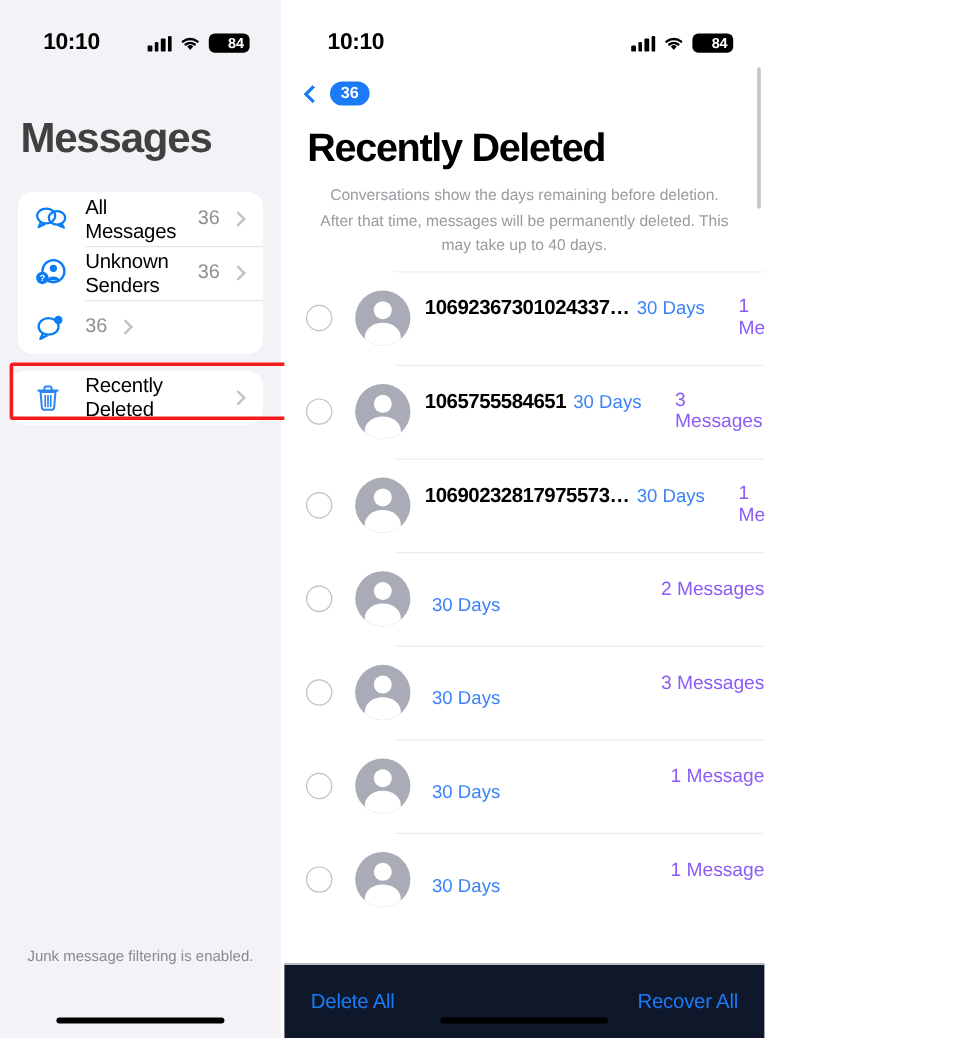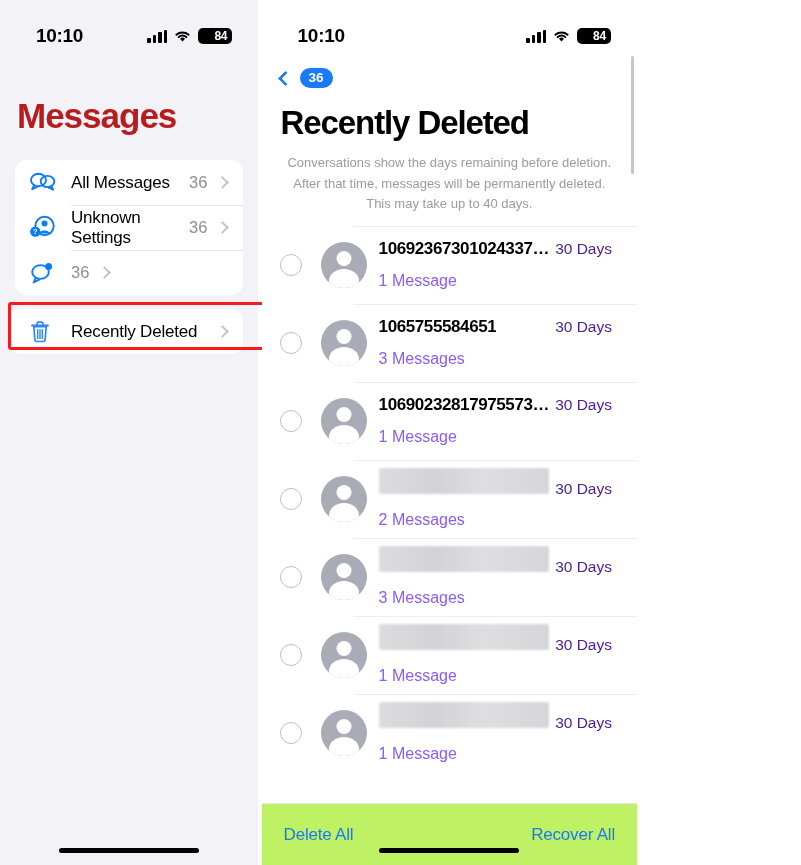--- a/index.html
+++ b/index.html
@@ -57,21 +57,21 @@
     height: 865px;
     background: #f2f2f7;
     position: relative;
     display: flex;
     flex-direction: column;
   }
   .left-title {
     font-size: 35px;
     font-weight: 700;
     letter-spacing: -1px;
-    color: #b91c1c;
+    color: #404040;
     padding: 38px 0 0 17px;
   }
   .card {
     background: #fff;
     border-radius: 12px;
     margin: 24px 15px 0 15px;
     overflow: hidden;
   }
   .row {
     display: flex;
@@ -257,22 +257,22 @@
     left: 50%; top: 27px;
     transform: translateX(-50%);
     width: 30px; height: 24px;
     background: #fff;
     border-radius: 50% 50% 0 0;
   }
   .dbody {
     flex: 1;
     min-width: 0;
     display: flex;
-    flex-direction: column;
-    gap: 13px;
+    flex-direction: row;
+    gap: 3px;
     justify-content: space-between;
   }
   .dtop {
     display: flex;
     align-items: baseline;
     gap: 6px;
   }
   .dname {
     font-size: 17px;
     font-weight: 700;
@@ -284,21 +284,21 @@
   .dname-redacted {
     height: 26px;
     flex: 1;
     max-width: 185px;
     background: linear-gradient(90deg,#dcdcdf 0%,#d3d3d7 34%,#dedee1 62%,#d6d6da 100%);
     filter: blur(1.2px);
     border-radius: 2px;
   }
   .ddays {
     font-size: 15.5px;
-    color: #4c1d95;
+    color: #3b82f6;
     white-space: nowrap;
     margin-left: auto;
     padding-right: 25px;
   }
   .dsub {
     font-size: 16px;
     color: #8b5cf6;
   }
 
   .scroll-ind {
@@ -311,21 +311,21 @@
     border-radius: 2px;
   }
 
   .toolbar {
     height: 62px;
     display: flex;
     align-items: center;
     justify-content: space-between;
     padding: 0 22px;
     border-top: 1px solid #e6e6ea;
-    background: #bef264;
+    background: #0f172a;
   }
   .tb-btn {
     font-size: 17px;
     color: #1b7af5;
     letter-spacing: -0.2px;
     background: none;
     border: none;
     cursor: pointer;
     font-family: "Liberation Sans", sans-serif;
   }
@@ -377,21 +377,21 @@
       <div class="row">
         <span class="row-ico">
           <svg width="28" height="25" viewBox="0 0 28 25">
             <circle cx="15.5" cy="11" r="9.2" fill="none" stroke="#0a7cf7" stroke-width="1.9"></circle>
             <circle cx="15.5" cy="8.6" r="3" fill="#0a7cf7"></circle>
             <path d="M9.9 18.6 a5.9 4.7 0 0 1 11.2 0" fill="#0a7cf7"></path>
             <circle cx="6.3" cy="16.6" r="5.2" fill="#0a7cf7"></circle>
             <text x="6.3" y="19.4" font-size="7.4" fill="#fff" text-anchor="middle" font-family="Liberation Sans, sans-serif" font-weight="700">?</text>
           </svg>
         </span>
-        <span class="row-label">Unknown Settings</span>
+        <span class="row-label">Unknown Senders</span>
         <span class="row-count">36</span>
         <span class="chev"></span>
       </div>
 
       <div class="row">
         <span class="row-ico">
           <svg width="26" height="22" viewBox="0 0 26 22">
             <ellipse cx="11.5" cy="10" rx="8.3" ry="6.9" fill="none" stroke="#0a7cf7" stroke-width="1.9"></ellipse>
             <path d="M7.2 15.2 L4.6 20.4 L10.6 17.4" fill="none" stroke="#0a7cf7" stroke-width="1.9" stroke-linejoin="round"></path>
             <circle cx="19.6" cy="4.6" r="3.5" fill="#0a7cf7"></circle>
@@ -415,20 +415,21 @@
             </svg>
           </span>
           <span class="row-label">Recently Deleted</span>
           <span class="chev"></span>
         </div>
       </div>
       <div class="hl-box"></div>
     </div>
 
     <div class="left-footer">
+      <div>Junk message filtering is enabled.</div>
     </div>
 
     <div class="home-ind"></div>
   </div>
 
   <div class="divider"></div>
 
   <div class="pane-right">
 
     <div class="statusbar">

